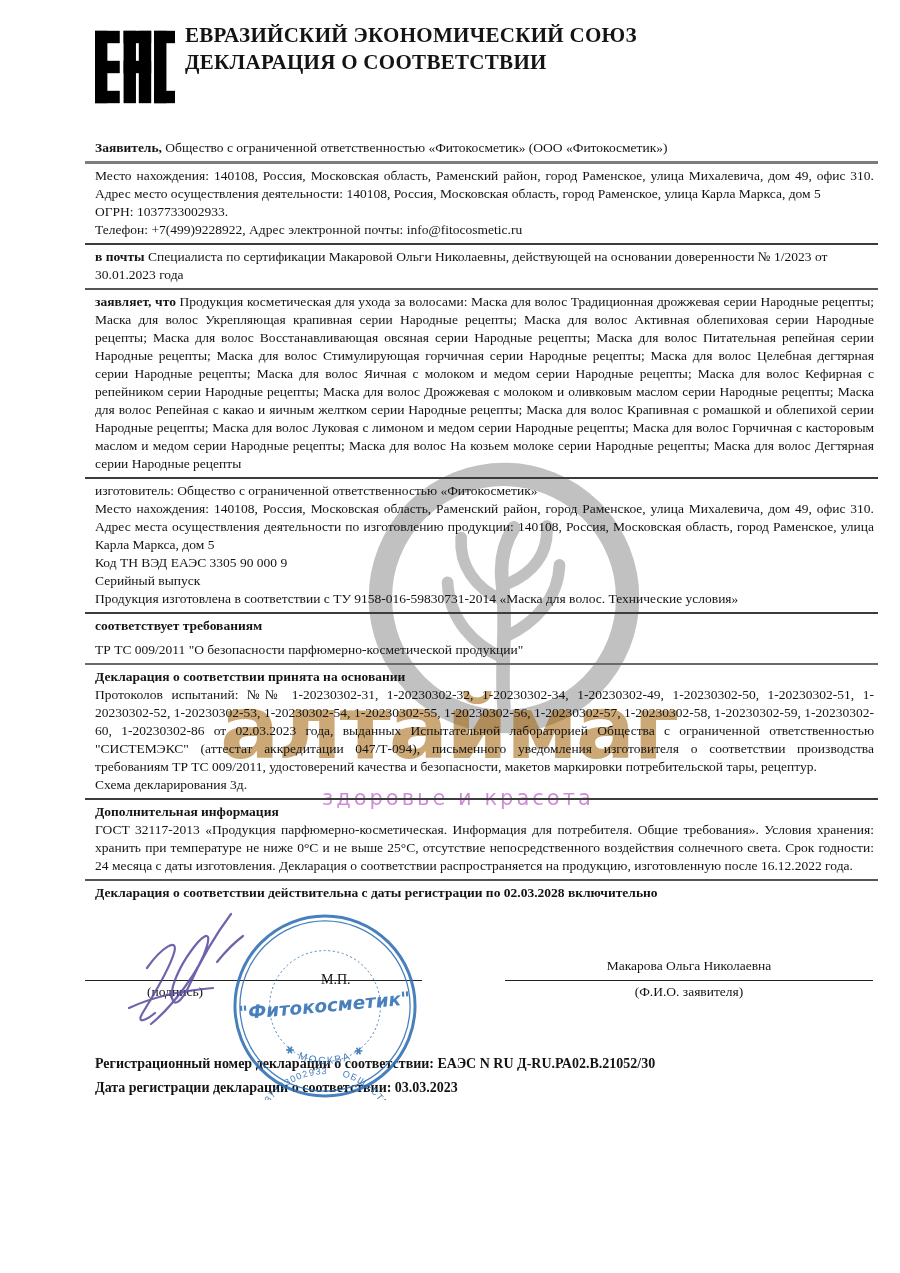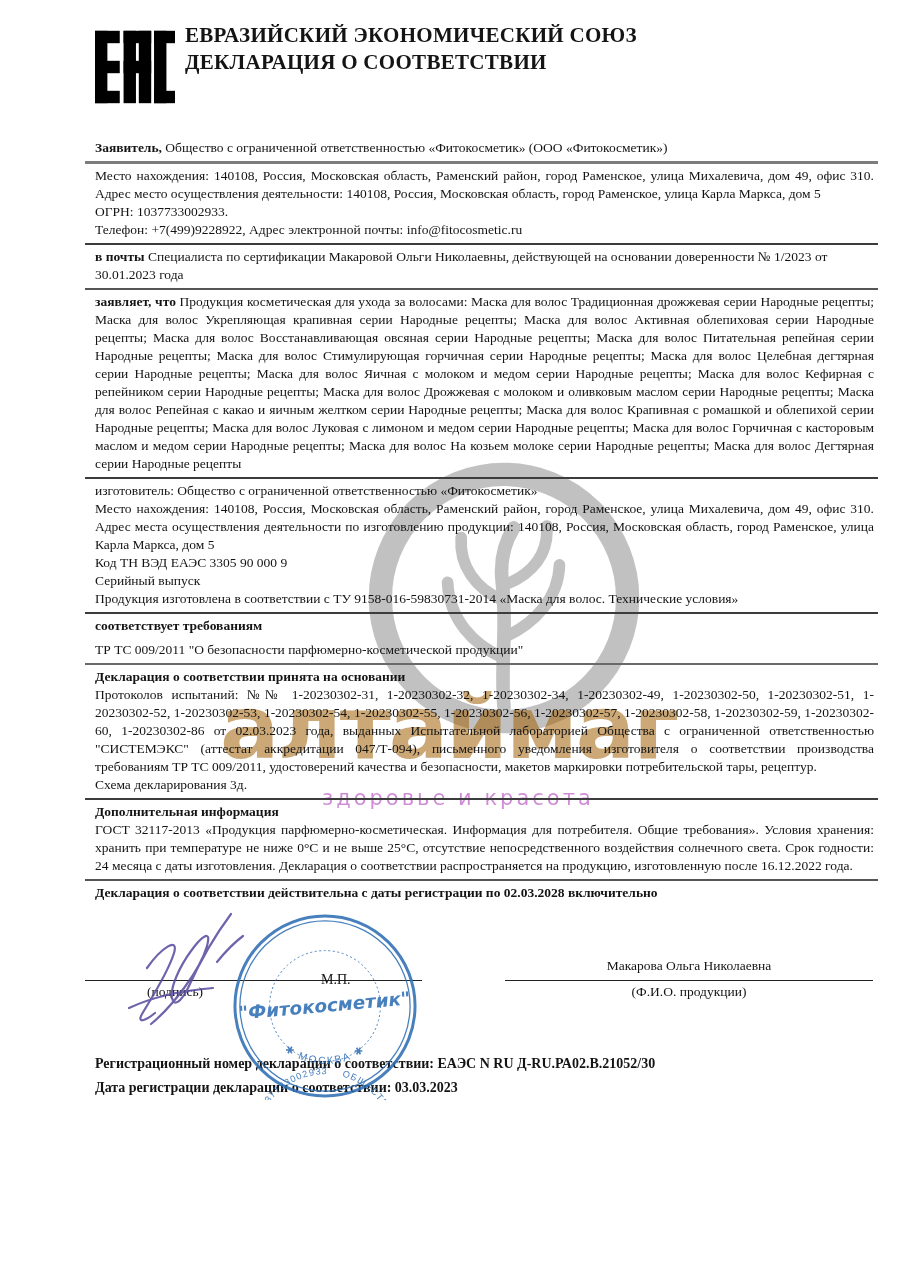--- a/index.html
+++ b/index.html
@@ -158,21 +158,21 @@
     <div class="sec">
       <div class="ln b">Декларация о соответствии действительна с даты регистрации по 02.03.2028 включительно</div>
     </div>
 
     <div class="sigzone">
       <div class="sigline sig-l"></div>
       <div class="sigline sig-r"></div>
       <div class="cap cap-podpis">(подпись)</div>
       <div class="cap cap-mp">М.П.</div>
       <div class="cap fio-name">Макарова Ольга Николаевна</div>
-      <div class="cap cap-fio">(Ф.И.О. продукции)</div>
+      <div class="cap cap-fio">(Ф.И.О. заявителя)</div>
 
       <svg class="inkwrap" width="160" height="130" viewBox="0 0 160 130">
         <g fill="none" stroke="#564a9e" stroke-width="2.2" stroke-linecap="round">
           <path d="M118,6 C100,30 84,60 75,80 C68,94 61,99 59,90 C57,79 67,58 78,43 C88,29 99,20 94,38 C87,62 60,98 38,116"></path>
           <path d="M34,60 C48,40 66,28 61,45 C55,65 36,94 29,106 C24,115 31,114 42,105"></path>
           <path d="M16,100 C42,88 74,82 100,80"></path>
           <path d="M104,54 C112,44 122,34 130,28"></path>
         </g>
       </svg>
 

